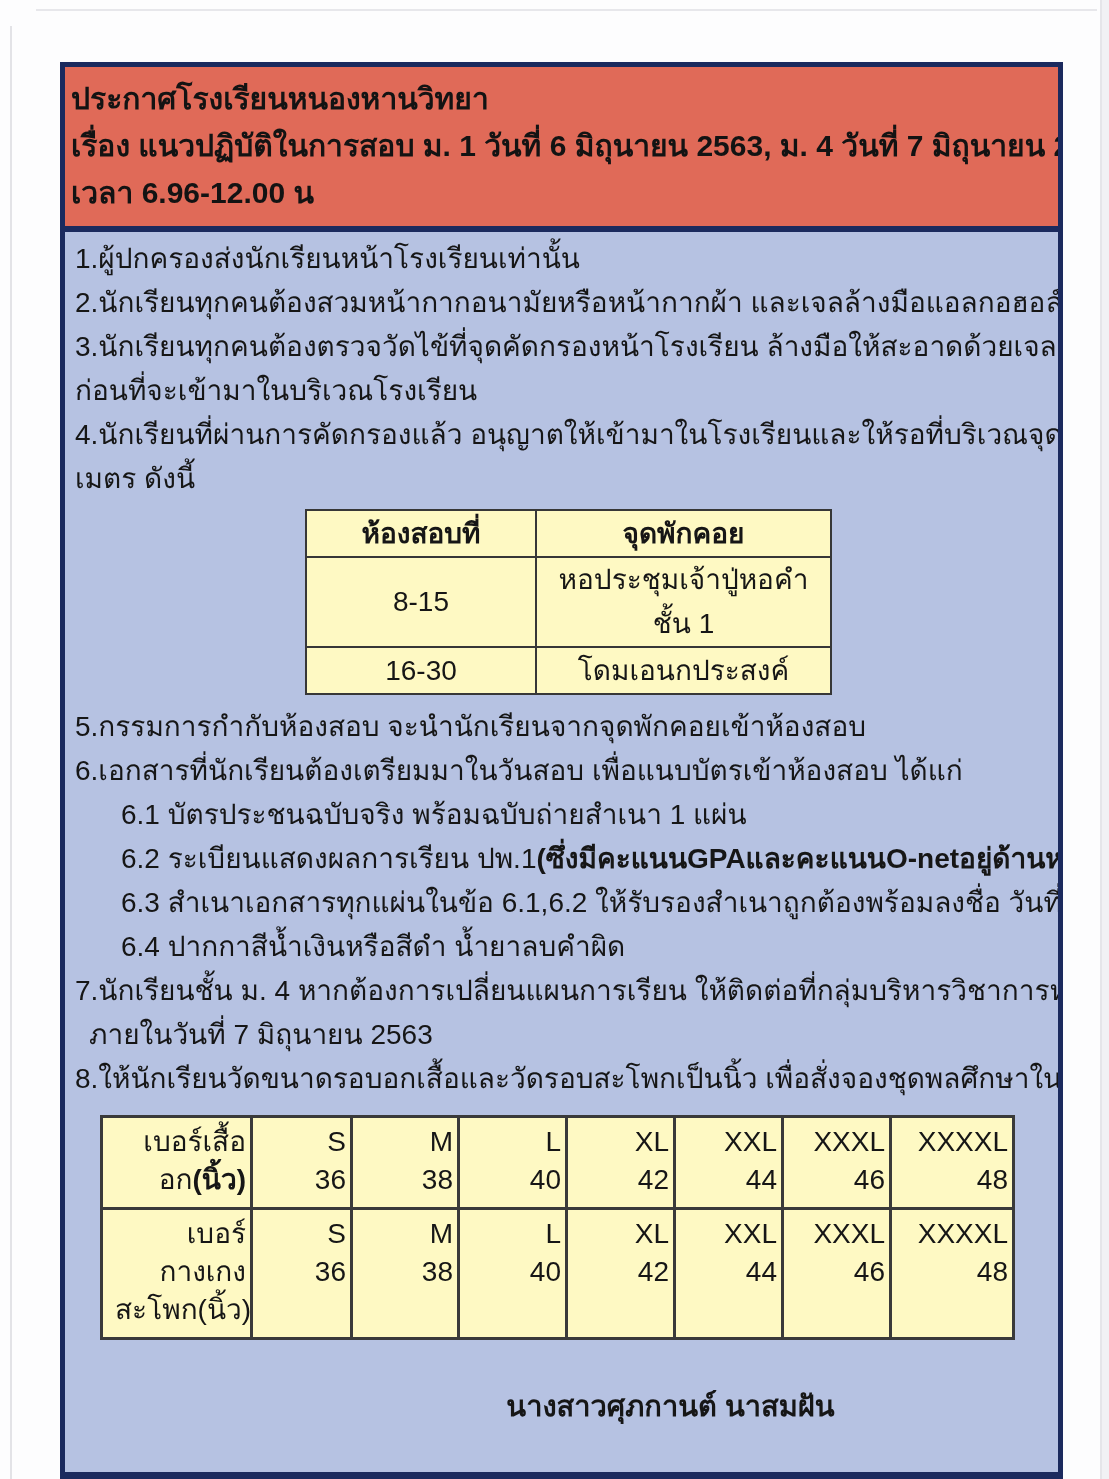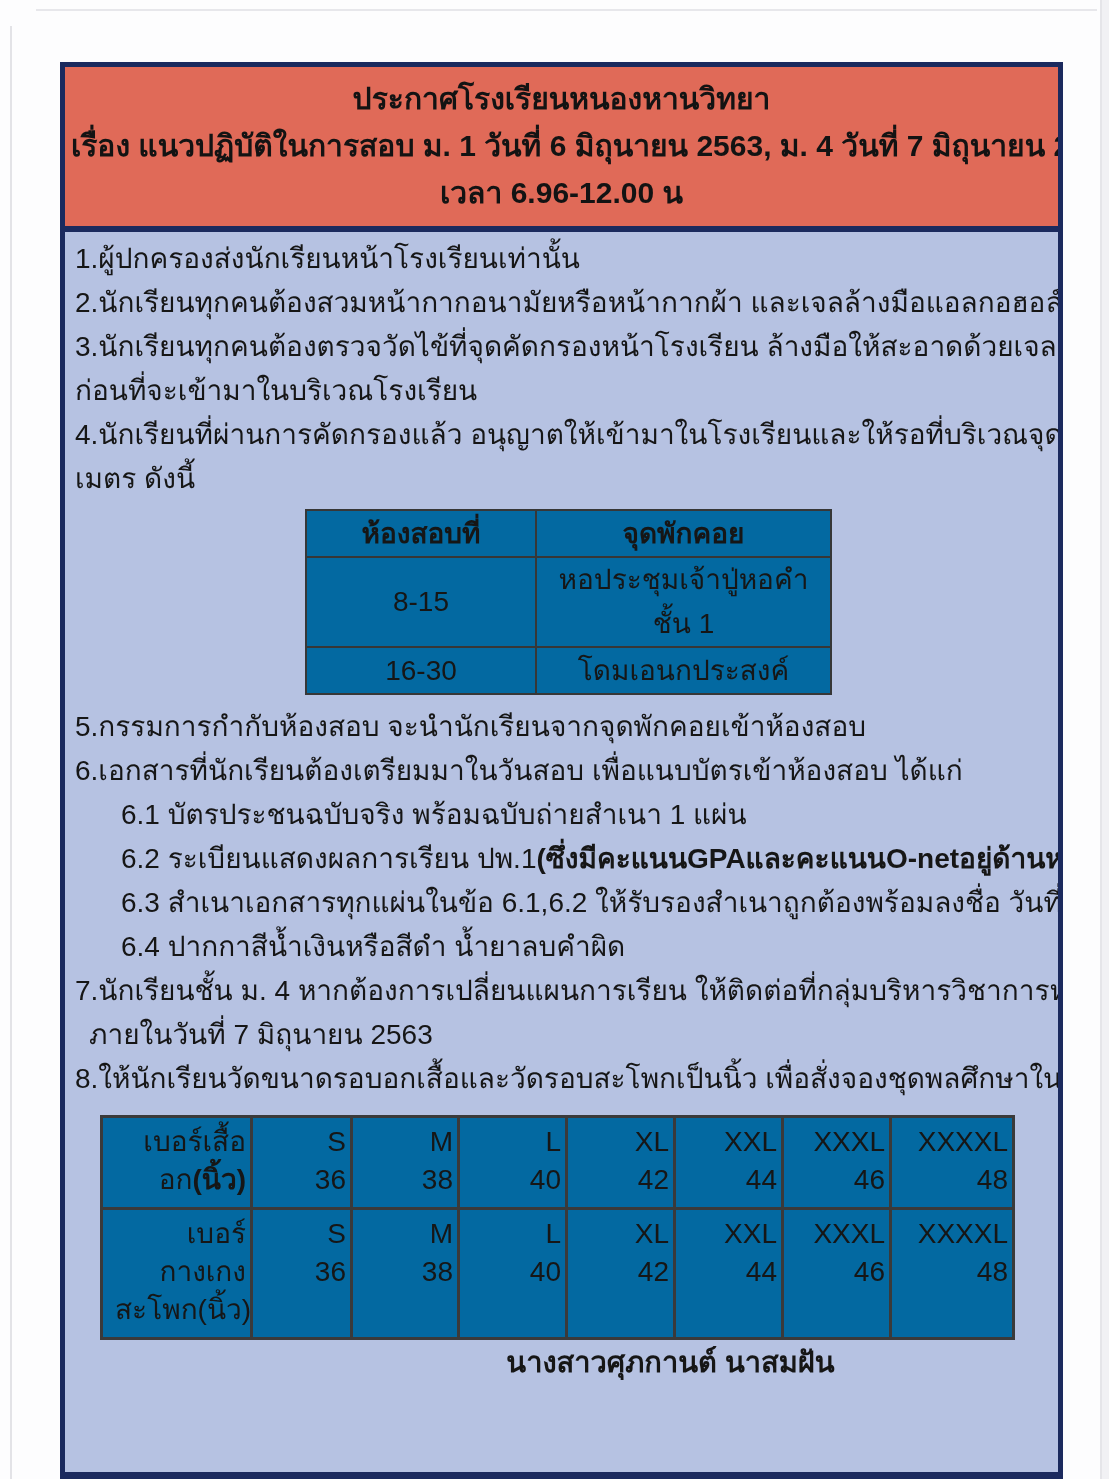--- a/index.html
+++ b/index.html
@@ -22,37 +22,36 @@
     width: 1003px; height: 1417px;
     background: #B6C2E2;
     border: 5px solid #1B2A5E;
     border-bottom-width: 7px;
     overflow: hidden;
   }
   .header {
     background: #E06A58;
     border-bottom: 6px solid #1B2A5E;
     padding: 8px 6px 10px;
-    text-align: center;
     font-weight: bold;
     font-size: 30px;
     line-height: 47px;
     color: #131313;
   }
   .content {
     padding: 5px 12px 0 10px;
     font-size: 28px;
     line-height: 44px;
   }
   .line { white-space: nowrap; }
   .ind    { padding-left: 46px; }
   .ind-sm { padding-left: 14px; }
   .bold   { font-weight: bold; }
 
-  table { border-collapse: collapse; background: #0369a1; }
+  table { border-collapse: collapse; background: #fef9c3; }
 
   .room-table { margin: 8px 0 10px 230px; }
   .room-table th, .room-table td {
     border: 2px solid #373737;
     text-align: center;
     font-size: 28px;
     height: 47px;
     padding: 0 10px;
     font-weight: normal;
   }
@@ -65,20 +64,21 @@
     border: 3px solid #3a3a3a;
     vertical-align: top;
     padding: 5px 4px 8px 12px;
     font-size: 28px;
     line-height: 38px;
     overflow: hidden;
     text-align: right;
   }
 
   .footer-name {
+    margin-top: 44px;
     text-align: center;
     font-weight: bold;
     font-size: 29px;
     padding-left: 220px;
     white-space: nowrap;
   }
 </style>
 </head>
 <body>
 

